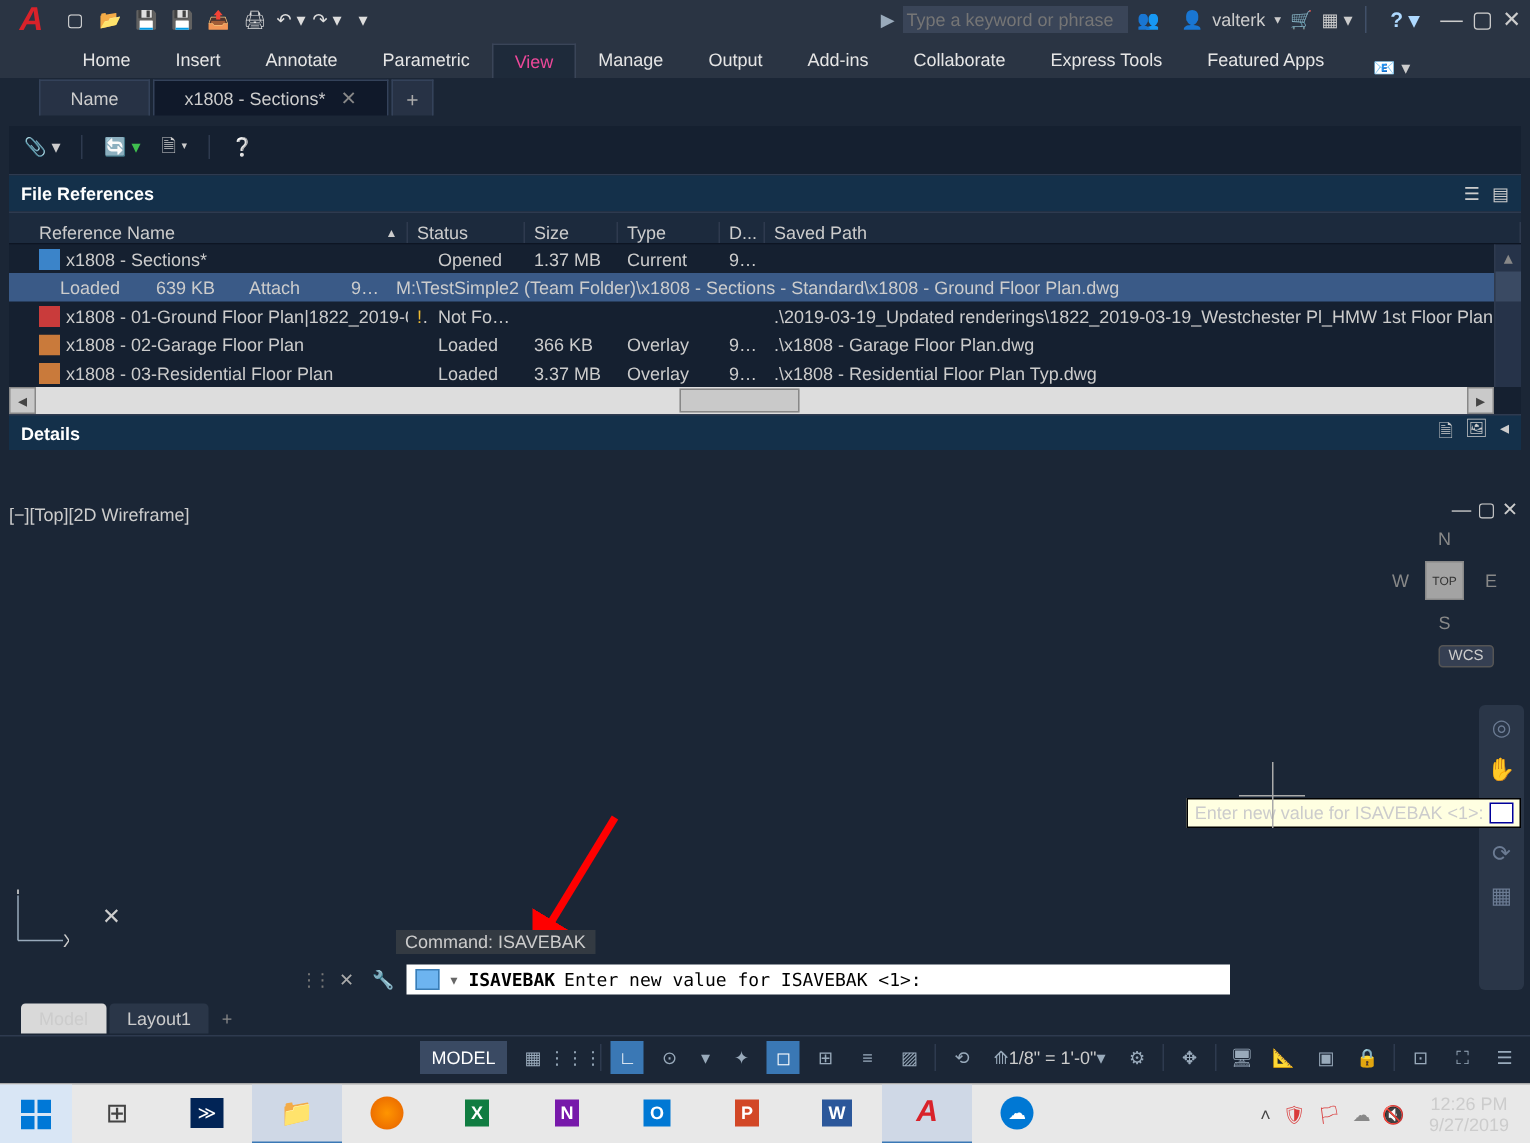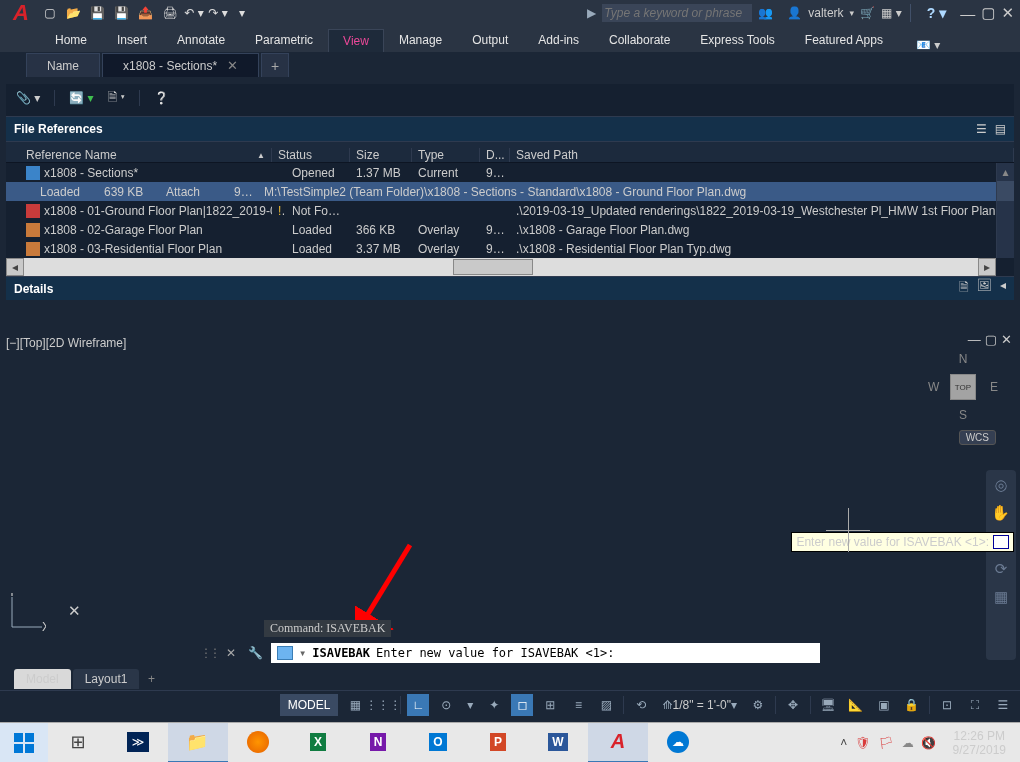--- a/index.html
+++ b/index.html
@@ -4,21 +4,21 @@
 <style>
   *{box-sizing:border-box;margin:0;padding:0;font-family:"Segoe UI",Arial,sans-serif;font-size:12px;color:#ccc}
   body{width:1020px;height:762px;background:#1b2636;overflow:hidden;position:relative}
   .qat{height:26px;background:#2a3443;display:flex;align-items:center;padding:0 6px;gap:4px}
   .qat .logo{width:30px;height:26px;display:flex;align-items:center;justify-content:center}
   .qat .logo span{color:#d9222a;font-size:22px;font-weight:900;font-style:italic}
   .qat .qbtn{width:20px;height:20px;display:flex;align-items:center;justify-content:center;color:#ddd;cursor:pointer}
   .qat .sep{width:1px;height:18px;background:#415069;margin:0 2px}
   .qat .search{margin-left:auto;display:flex;align-items:center;gap:6px}
   .qat .search .play{color:#9ab}
-  .qat .search input{width:150px;height:18px;background:#3a4558;border:none;padding:0 2px;color:#f9a8d4;font-style:italic}
+  .qat .search input{width:150px;height:18px;background:#3a4558;border:none;padding:0 2px;color:#f9a8d4;}
   .qat .acct{display:flex;align-items:center;gap:6px;margin-left:8px}
   .qat .help{color:#aed9ff;font-weight:bold;font-size:14px;margin-left:8px}
   .qat .winbtns{margin-left:10px;display:flex;align-items:center;gap:6px}
   .qat .winbtns span{font-size:15px;cursor:pointer}
   .ribbon{height:26px;background:#2a3443;display:flex;align-items:flex-end;padding:0 40px;gap:0}
   .ribbon .tab{padding:4px 14px;color:#e5e5e5;cursor:pointer;border:1px solid transparent}
   .ribbon .tab.active{background:#1e2a3a;border:1px solid #3a4558;border-bottom:none;color:#ec4899}
   .ribbon .mailicon{margin-left:18px;display:flex;align-items:center;gap:4px}
   .doctabs{height:26px;background:#1b2636;display:flex;align-items:center;padding-left:26px}
   .doctab{height:24px;padding:0 20px;display:flex;align-items:center;gap:10px;background:#273245;border:1px solid #34425a;border-bottom:none;cursor:pointer;margin-right:2px}
@@ -74,21 +74,21 @@
   .navbar{position:absolute;right:4px;top:140px;width:30px;height:190px;background:#2a3648;border-radius:4px;display:flex;flex-direction:column;align-items:center;padding:6px 0;gap:10px}
   .navbar span{color:#6b7b93;font-size:15px}
   .tooltip{position:absolute;right:6px;top:202px;background:#ffffe1;color:#000;border:1px solid #000;padding:2px 4px;font-size:11px;display:flex;align-items:center;gap:4px}
   .tooltip input{width:16px;height:14px;border:1px solid #009;background:#fff}
   .cursor{position:absolute;right:150px;top:178px;width:44px;height:44px}
   .cursor::before,.cursor::after{content:"";position:absolute;background:#aaa}
   .cursor::before{left:50%;top:0;width:1px;height:100%}
   .cursor::after{top:50%;left:0;height:1px;width:100%}
   .arrow-annot{position:absolute;left:355px;top:210px;width:60px;height:90px}
   .arrow-annot svg{width:100%;height:100%}
-  .cmd-hist{position:absolute;left:264px;top:290px;background:#333a42;padding:1px 6px;font-family:Liberation Serif, serif;color:#ccc}
+  .cmd-hist{position:absolute;left:264px;top:290px;background:#333a42;padding:1px 6px;font-family:Liberation Sans, sans-serif;color:#ccc}
   .ucs{position:absolute;left:6px;bottom:32px}
   .ucs-close{position:absolute;left:68px;bottom:48px;font-size:15px}
   .cmdline{position:absolute;left:200px;bottom:4px;right:200px;height:22px;display:flex;align-items:center;gap:4px}
   .cmdline .grip{color:#777;letter-spacing:-3px}
   .cmdline .x{color:#aaa;margin:0 4px}
   .cmdline .wrench{color:#aaa;margin:0 4px}
   .cmdline .box{flex:1;background:#fff;height:20px;display:flex;align-items:center;padding:0 6px;gap:6px}
   .cmdline .box .ic{width:16px;height:14px;background:#6db4f0;border:1px solid #3a7db5}
   .cmdline .box span{font-family:Consolas,monospace;color:#000}
   .cmdline .box .bold{font-weight:bold}

